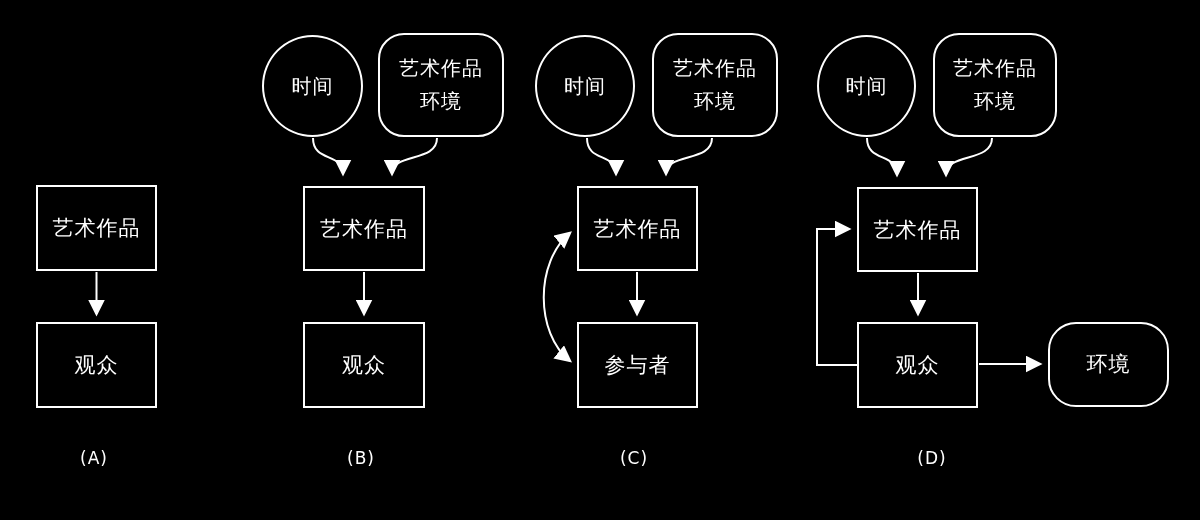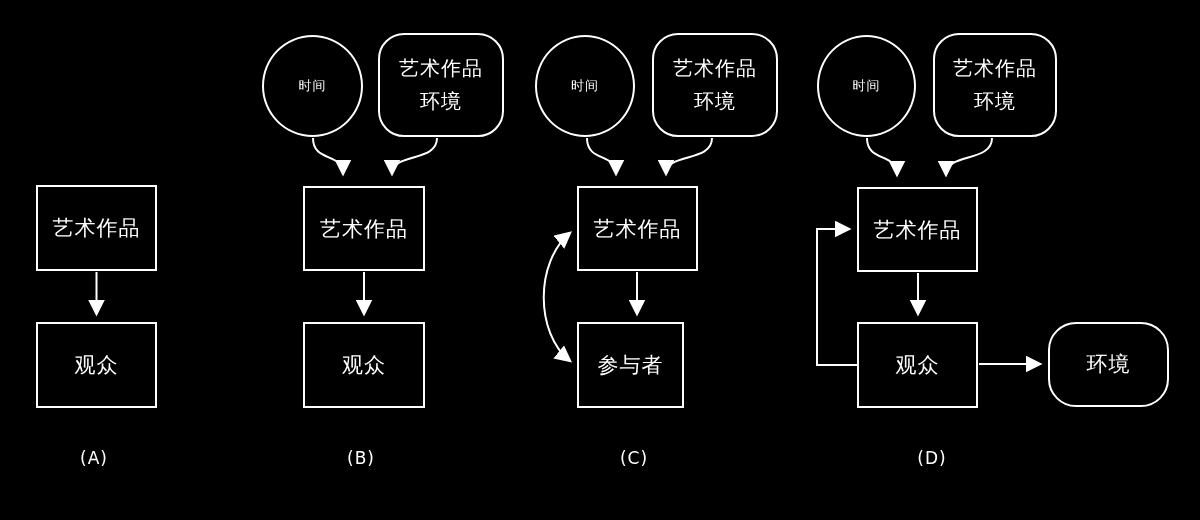--- a/index.html
+++ b/index.html
@@ -7,21 +7,21 @@
     position:relative;width:1200px;height:520px;background:#000000;
     font-family:"DejaVu Sans","Liberation Sans",sans-serif;color:#ffffff;overflow:hidden;
   }
   .canvas svg{position:absolute;left:0;top:0;width:1200px;height:520px;}
   .node{
     position:absolute;display:flex;align-items:center;justify-content:center;
     border:2px solid #ffffff;color:#ffffff;font-size:21px;letter-spacing:1px;
     box-sizing:border-box;text-align:center;background:#000;
   }
   .rect{border-radius:0;}
-  .circle{border-radius:50%;font-size:13px;text-align:center;}
+  .circle{border-radius:50%;font-size:20px;text-align:center;}
   .round{border-radius:26px;flex-direction:column;font-size:20px;line-height:33px;}
   .round-env{border-radius:28px;}
   .lbl{
     position:absolute;color:#ffffff;font-size:17px;letter-spacing:1px;
     transform:translate(-50%,-50%);white-space:nowrap;
   }
 </style>
 </head>
 <body>
 
@@ -66,21 +66,21 @@
   <div class="node rect" style="left:303px;top:186px;width:122px;height:85px">艺术作品</div>
   <div class="node rect" style="left:303px;top:322px;width:122px;height:86px">观众</div>
   <div class="lbl" style="left:361px;top:458px">(B)</div>
 
   <div class="node circle" style="left:535px;top:35px;width:100px;height:102px">时间</div>
   <div class="node round" style="left:652px;top:33px;width:126px;height:104px">
     <span>艺术作品</span>
     <span>环境</span>
   </div>
   <div class="node rect" style="left:577px;top:186px;width:121px;height:85px">艺术作品</div>
-  <div class="node rect" style="left:577px;top:322px;width:107px;height:86px">参与者</div>
+  <div class="node rect" style="left:577px;top:322px;width:121px;height:86px">参与者</div>
   <div class="lbl" style="left:634px;top:458px">(C)</div>
 
   <div class="node circle" style="left:817px;top:35px;width:99px;height:102px">时间</div>
   <div class="node round" style="left:933px;top:33px;width:124px;height:104px">
     <span>艺术作品</span>
     <span>环境</span>
   </div>
   <div class="node rect" style="left:857px;top:187px;width:121px;height:85px">艺术作品</div>
   <div class="node rect" style="left:857px;top:322px;width:121px;height:86px">观众</div>
   <div class="node round round-env" style="left:1048px;top:322px;width:121px;height:85px;font-size:21px">环境</div>

